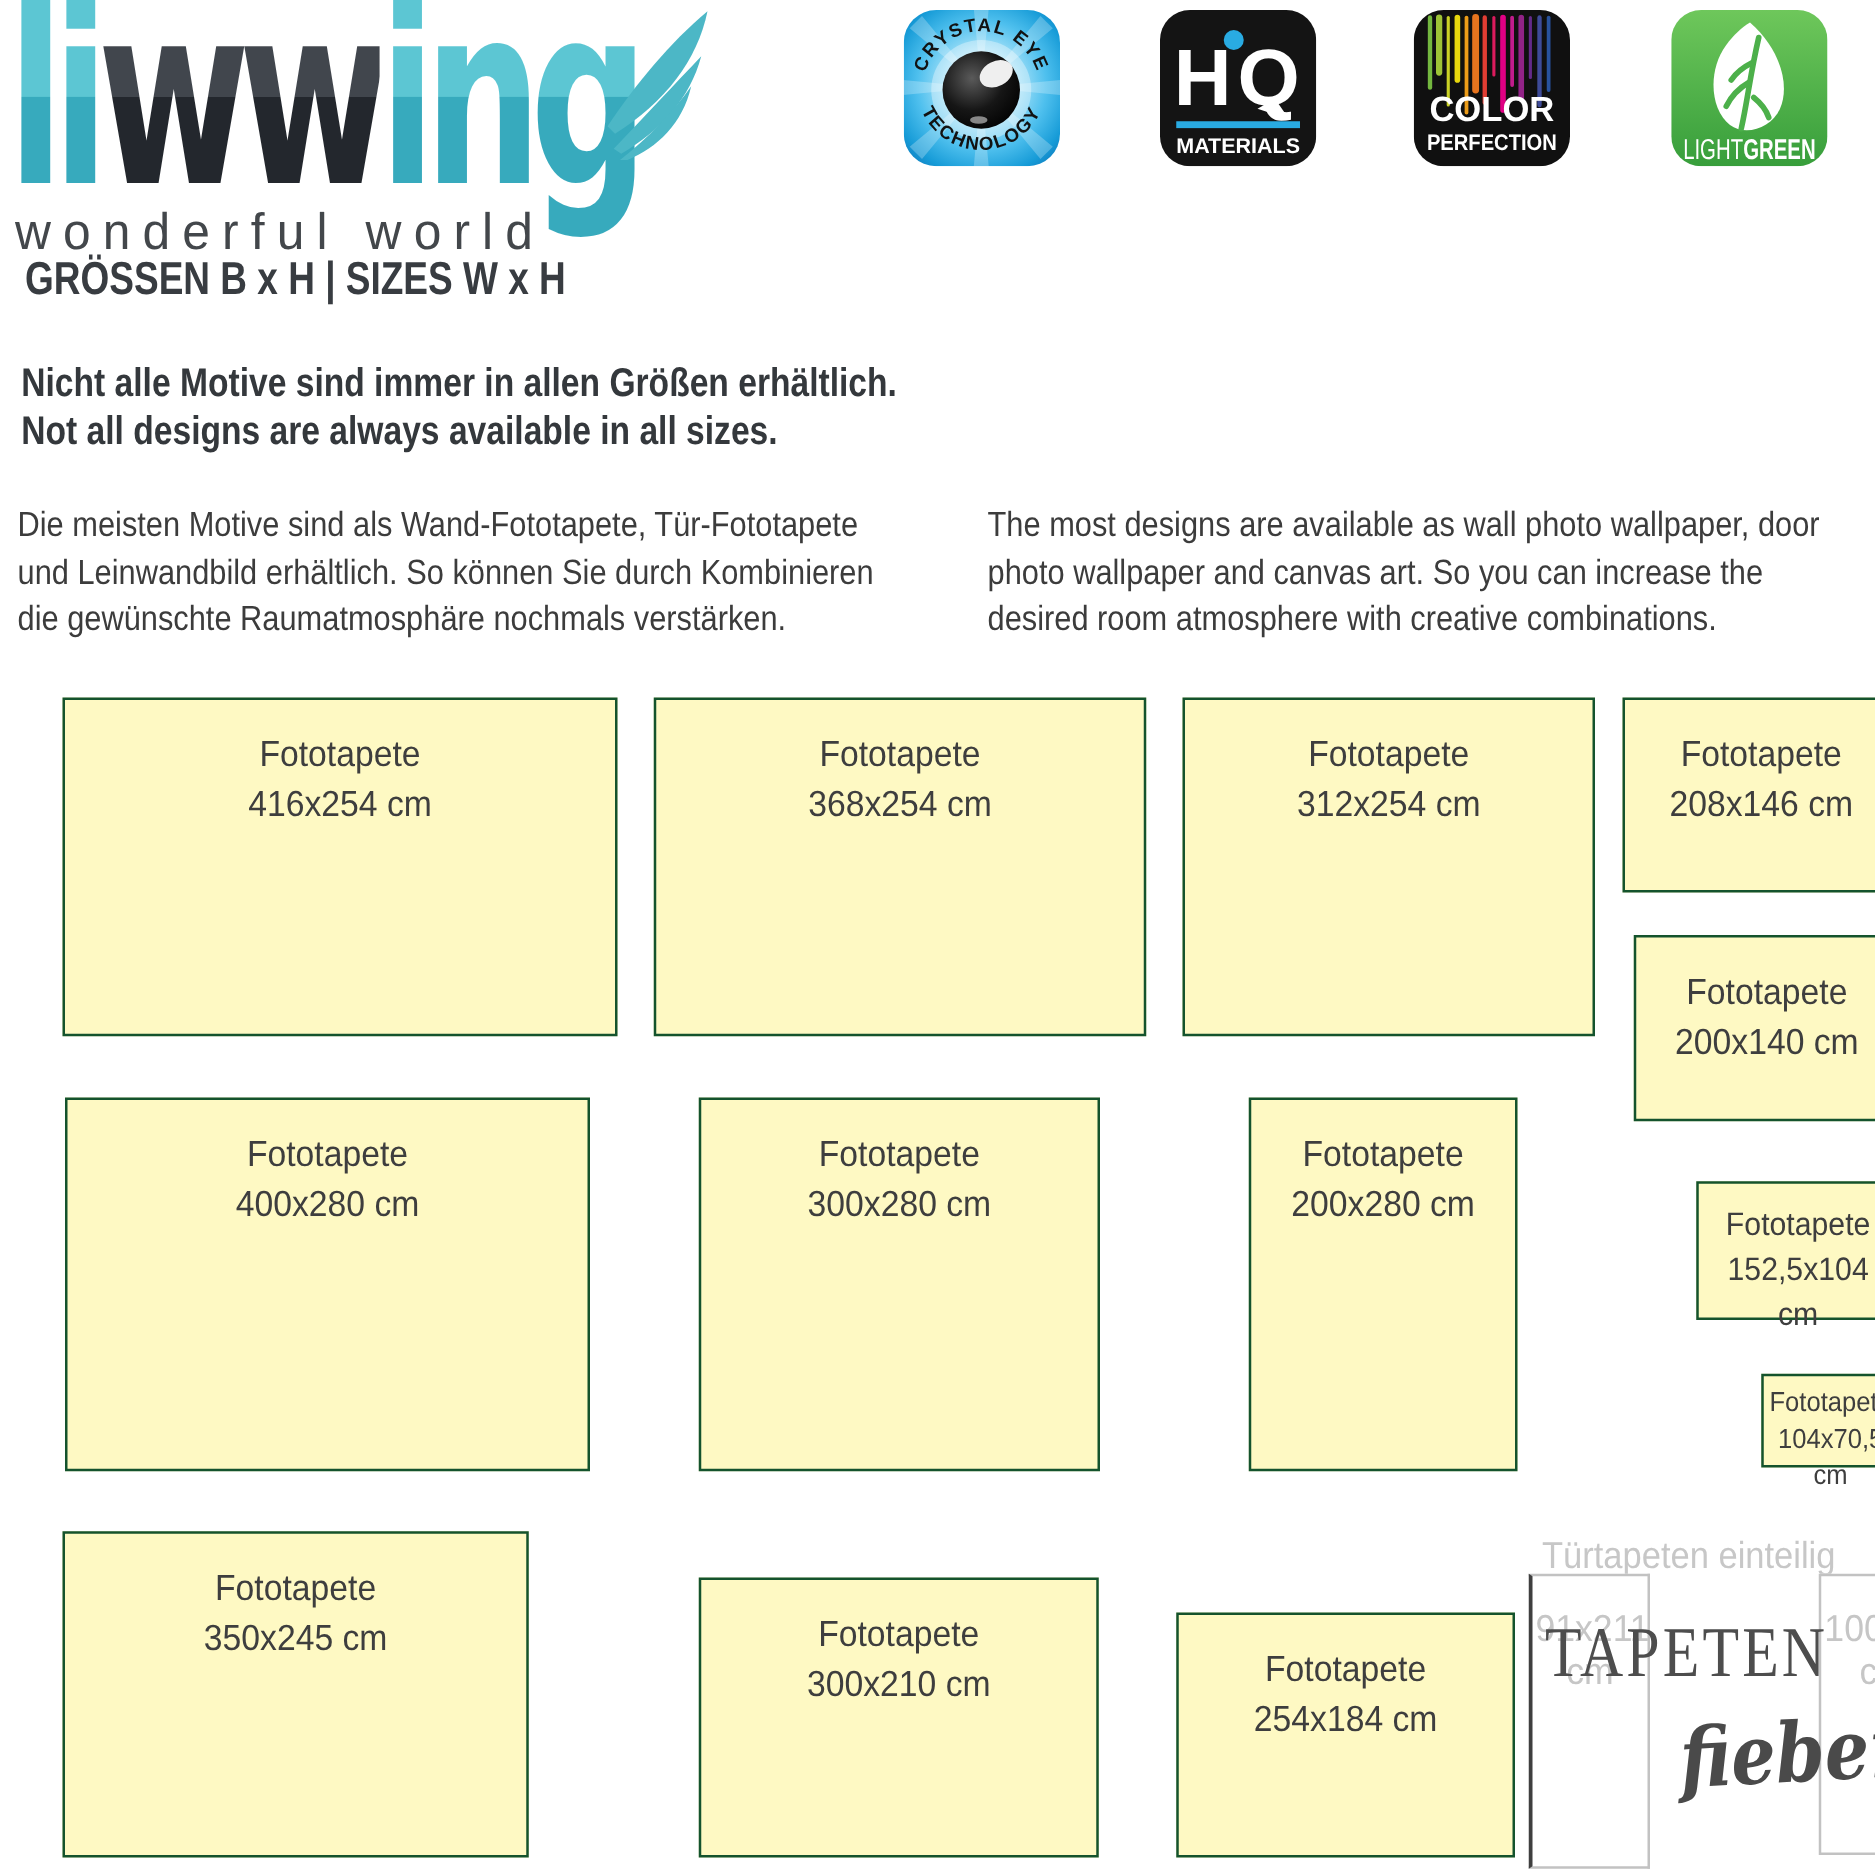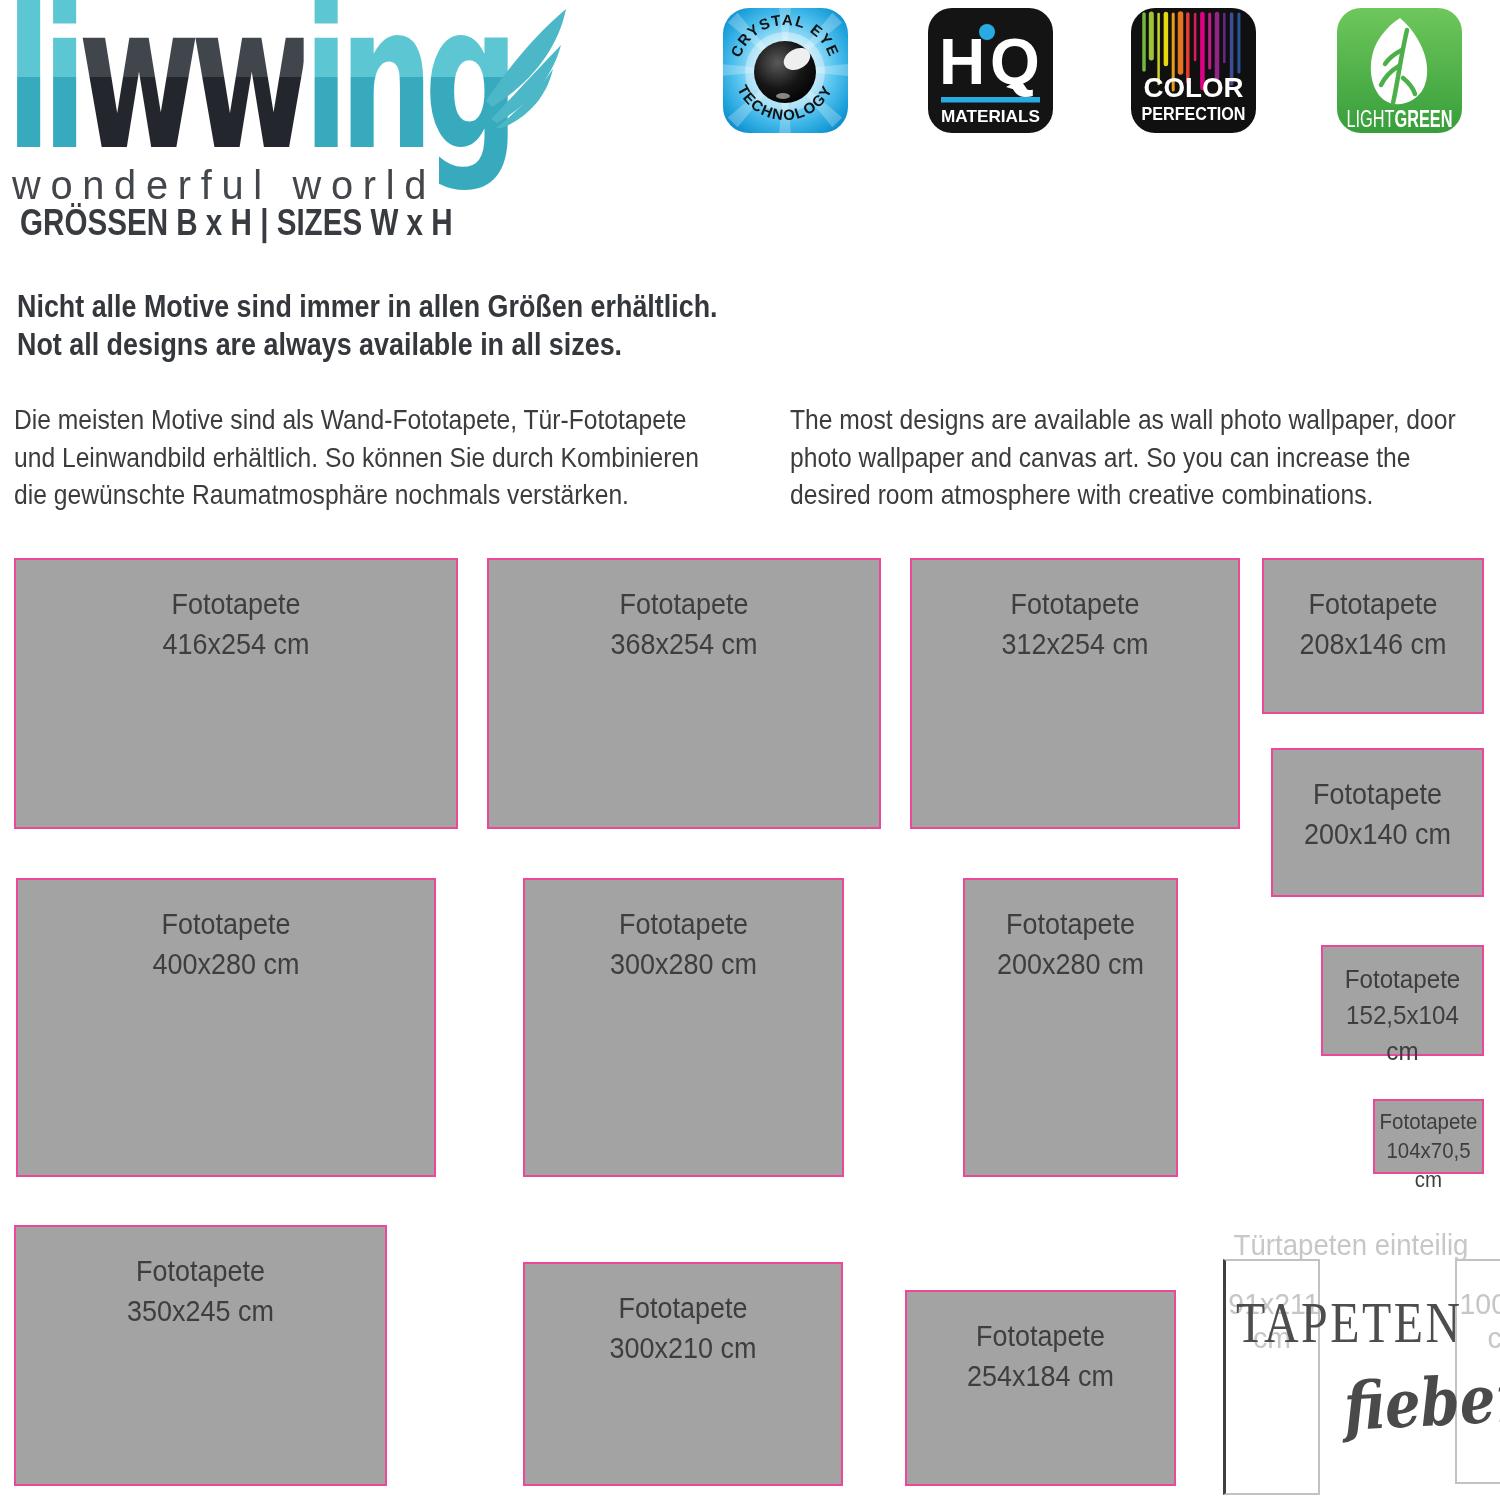--- a/index.html
+++ b/index.html
@@ -31,21 +31,21 @@
   .main-heading{position:absolute;left:20px;top:202px;font-size:37px;font-weight:bold;
                 color:#383c41;transform:scaleX(0.8);}
   .notice{position:absolute;left:17px;top:287px;font-size:32px;font-weight:bold;
           line-height:38px;color:#34383c;transform:scaleX(0.84);width:980px;}
   .para{position:absolute;top:401px;font-size:28px;line-height:37.5px;color:#3c3c3c;
         transform:scaleX(0.88);width:980px;}
   .para.de{left:14px;}
   .para.en{left:790px;}
 
   
-  .size-box{position:absolute;background:#a3a3a3;border:2px solid #ec4899;box-sizing:border-box;}
+  .size-box{position:absolute;background:#fef9c3;border:2px solid #14532d;box-sizing:border-box;margin-left:36px;}
   .size-label{width:100%;text-align:center;color:#3e3e3e;transform:scaleX(0.93);
               transform-origin:50% 0;}
   .v-lg .size-label{font-size:29px;line-height:40px;padding-top:24px;}
   .v-md .size-label{font-size:26px;line-height:36px;padding-top:14px;}
   .v-sm .size-label{font-size:22px;line-height:29px;padding-top:6px;}
 
   
   .door-title{position:absolute;left:1216px;top:1228px;width:270px;text-align:center;
               font-size:30px;color:#c7c7c7;transform:scaleX(0.92);transform-origin:center top;
               white-space:nowrap;}

